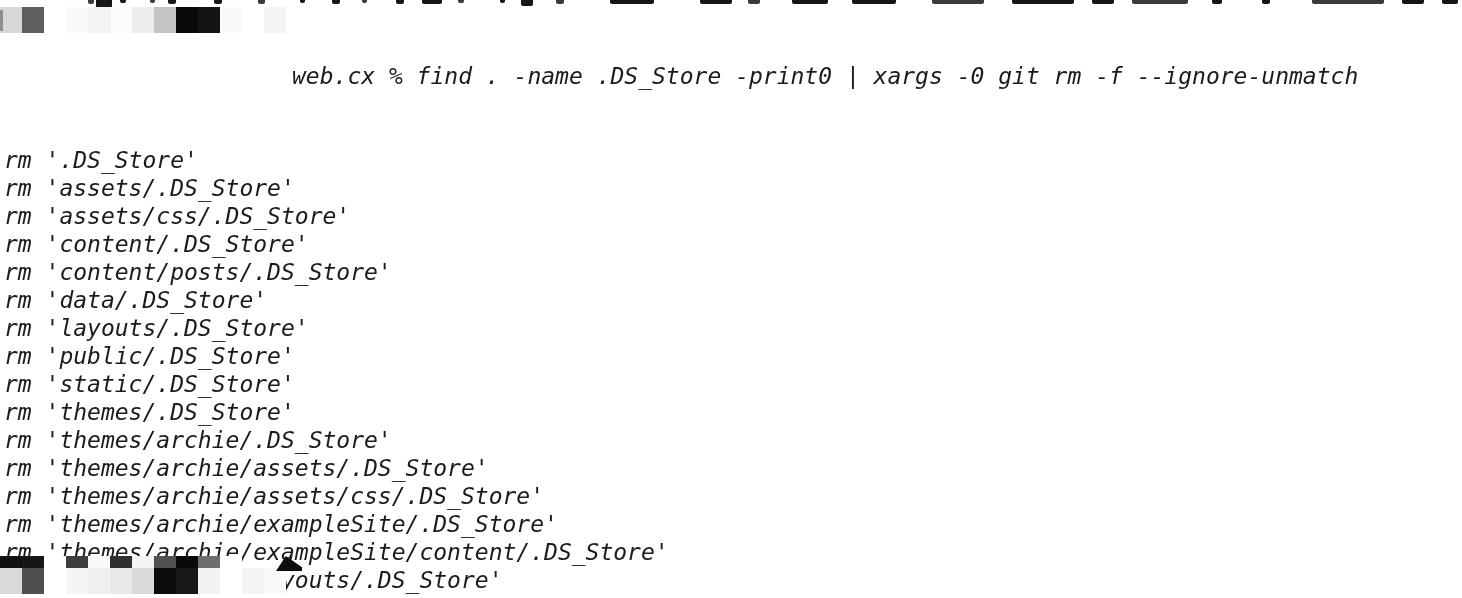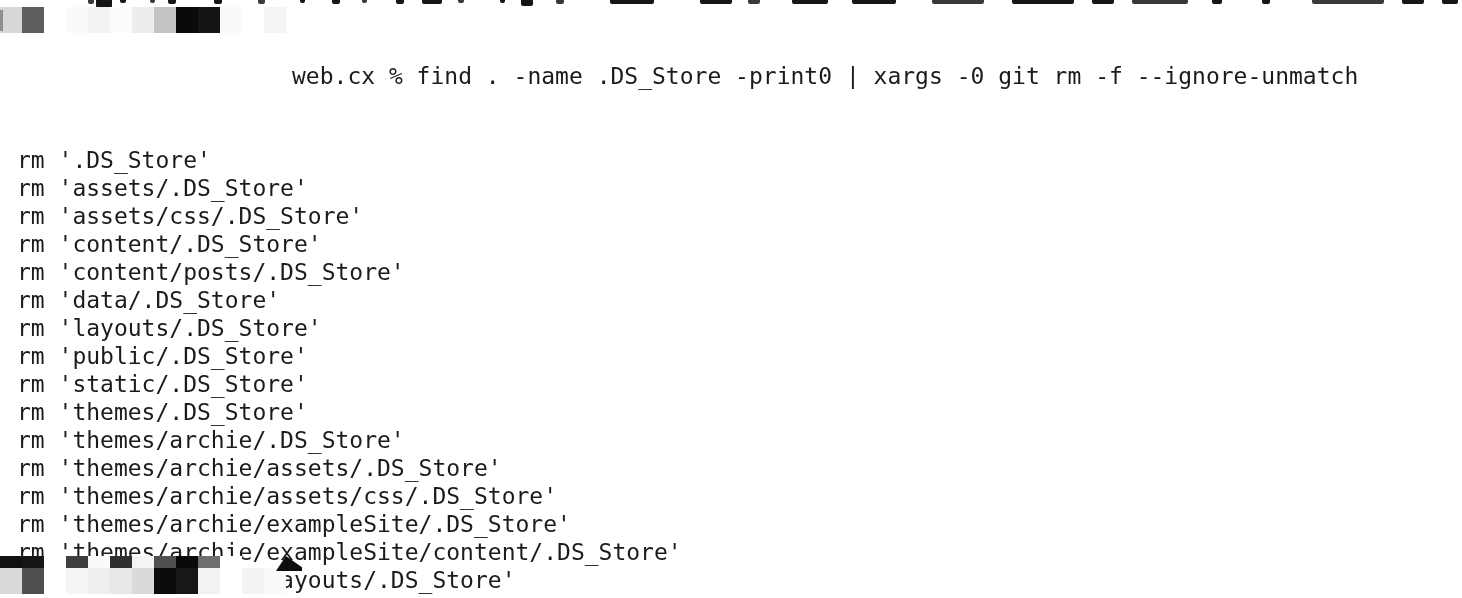--- a/index.html
+++ b/index.html
@@ -11,30 +11,31 @@
     position: relative;
     width: 1462px;
     height: 598px;
     background: #ffffff;
     overflow: hidden;
     font-family: "DejaVu Sans Mono", "Liberation Mono", monospace;
     font-size: 23px;
     line-height: 28px;
     color: #1b1b1b;
     white-space: pre;
+    font-style: italic;
   }
   .lines {
     position: absolute;
     top: 6px;
     left: 0;
     z-index: 1;
   }
   .line {
     height: 28px;
-    padding-left: 17px;
+    padding-left: 4px;
   }
   .prompt-line-1 { padding-left: 292px; }
 
   
   .mosaic {
     position: absolute;
     display: flex;
     z-index: 3;
   }
   .mosaic-top       { left: 0; top: 7px;   height: 26px; }

